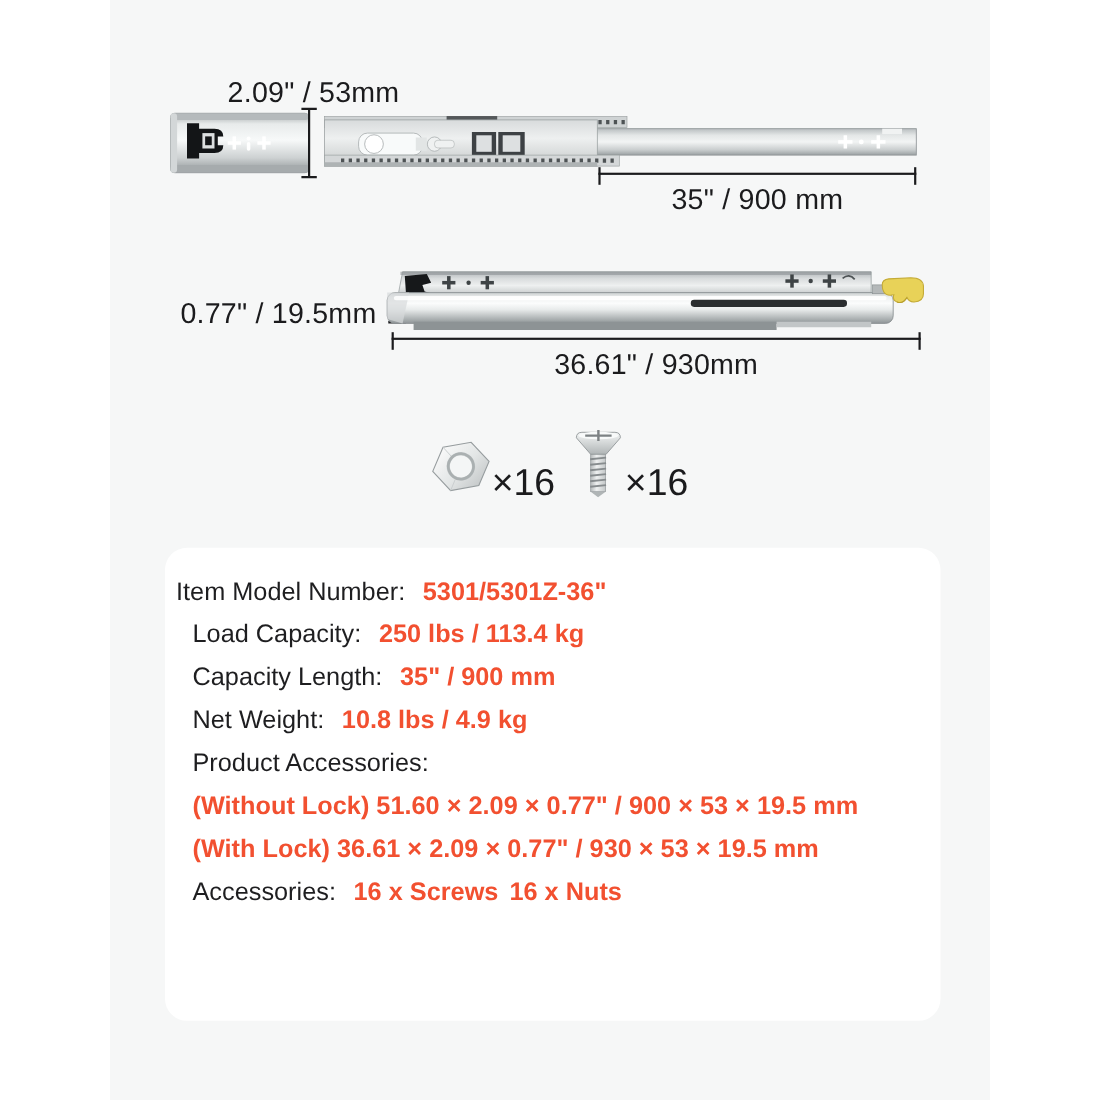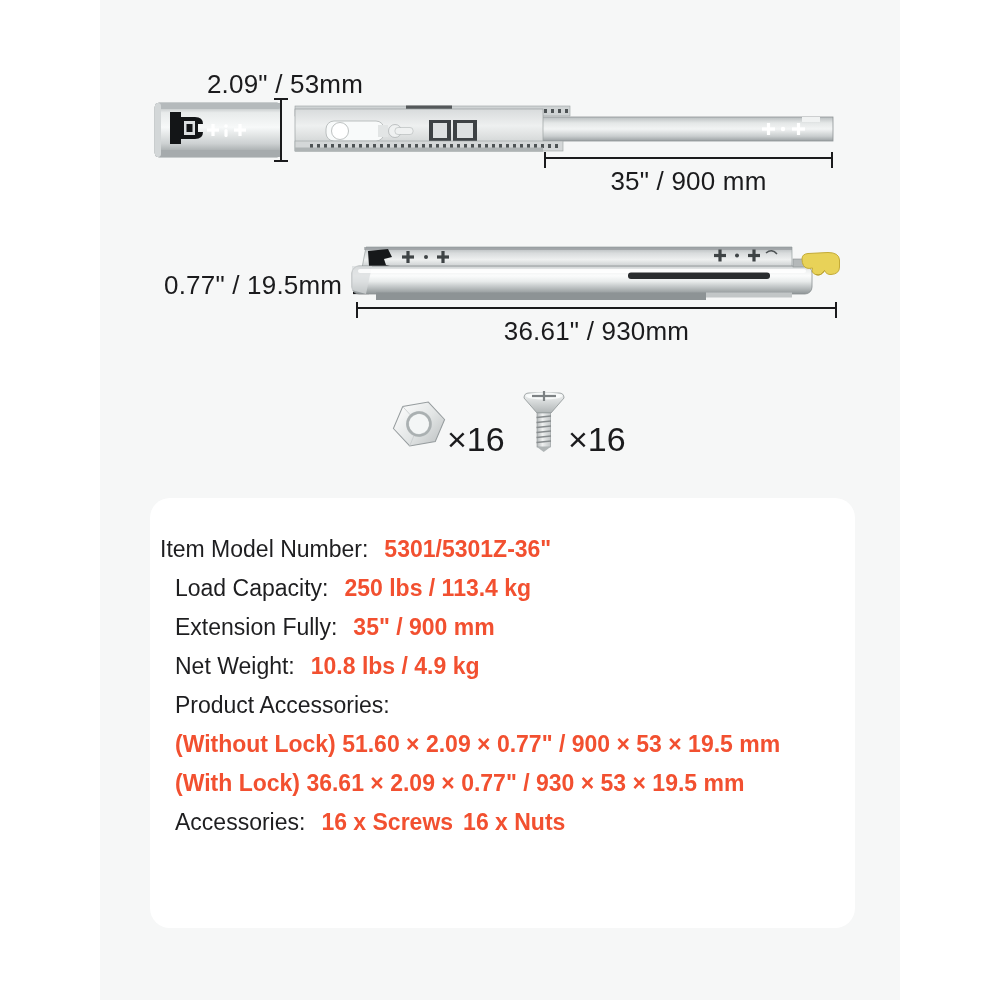--- a/index.html
+++ b/index.html
@@ -19,21 +19,21 @@
   .dim-h .tick.right{right:0;}
   .h-label{display:flex;align-items:center;gap:9px;}
   
   .count{position:absolute;font-size:34px;color:#1b1b1d;}
   
   .card{
     position:absolute;left:150px;top:498px;width:705px;height:430px;
     background:#ffffff;border-radius:20px;padding-top:26px;box-sizing:border-box;
   }
   .spec-row{
-    height:39px;display:flex;align-items:flex-end;padding-left:25px;
+    height:39px;display:flex;align-items:flex-start;padding-left:25px;
     font-size:23px;white-space:nowrap;
   }
   .spec-row.first{padding-left:10px;}
   .spec-label{color:#1e1e20;margin-right:16px;}
   .spec-value{color:#f25030;font-weight:bold;}
   .spec-value.second{margin-left:10px;}
 </style>
 </head>
 <body>
 
@@ -244,21 +244,21 @@
 <div class="card">
   <div class="spec-row first">
     <span class="spec-label">Item Model Number:</span>
     <span class="spec-value">5301/5301Z-36"</span>
   </div>
   <div class="spec-row">
     <span class="spec-label">Load Capacity:</span>
     <span class="spec-value">250 lbs / 113.4 kg</span>
   </div>
   <div class="spec-row">
-    <span class="spec-label">Extension Fully:</span>
+    <span class="spec-label">Capacity Length:</span>
     <span class="spec-value">35" / 900 mm</span>
   </div>
   <div class="spec-row">
     <span class="spec-label">Net Weight:</span>
     <span class="spec-value">10.8 lbs / 4.9 kg</span>
   </div>
   <div class="spec-row">
     <span class="spec-label">Product Accessories:</span>
   </div>
   <div class="spec-row">

